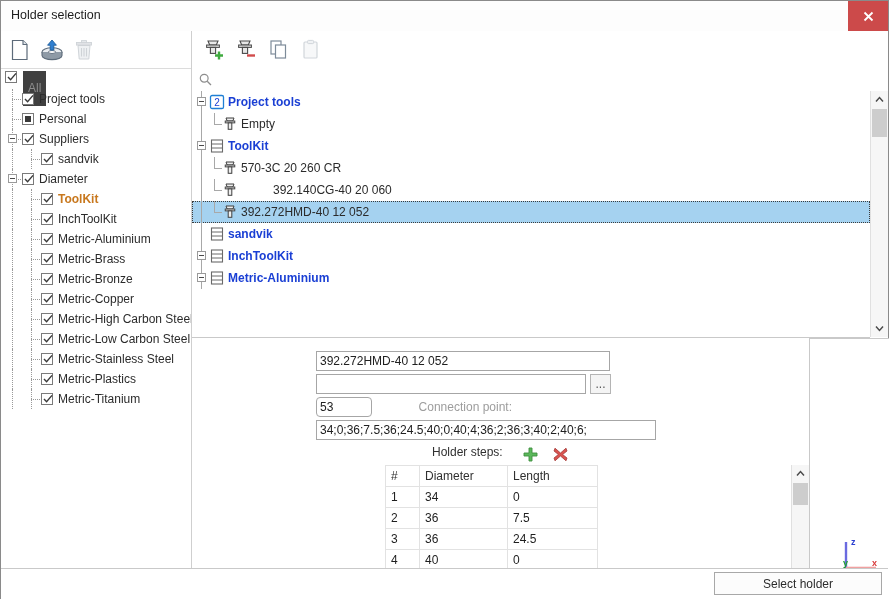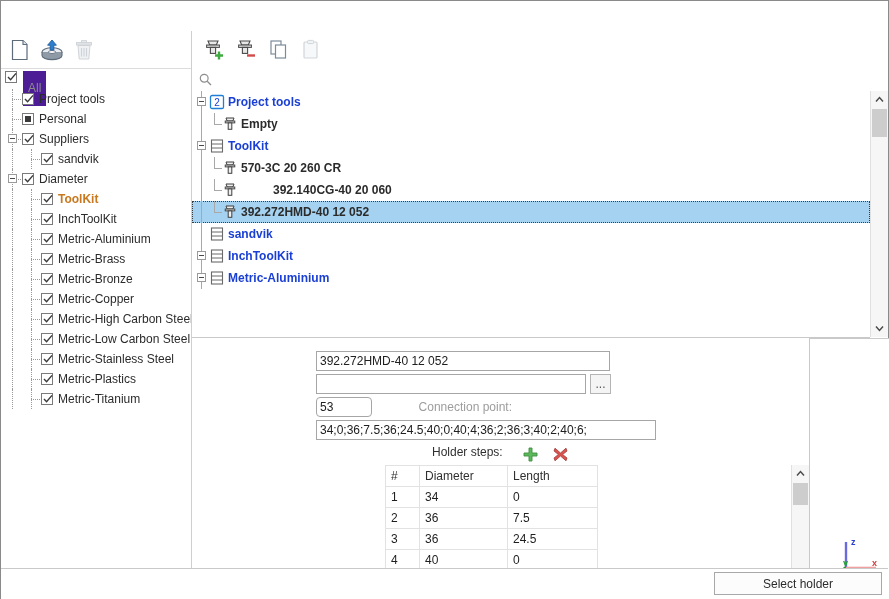--- a/index.html
+++ b/index.html
@@ -19,21 +19,21 @@
   .closebtn svg{display:block;}
 
   
   .leftcol{position:absolute;left:0;top:30px;width:190px;height:568px;background:#fff;border-right:1px solid #cfcfcf;}
   .lefttoolbar{position:absolute;left:0;top:0;width:190px;height:37px;background:#fff;border-bottom:1px solid #dcdcdc;}
   .lefttoolbar .tb{position:absolute;top:4px;width:30px;height:30px;display:flex;align-items:center;justify-content:center;cursor:pointer;}
   .lefttoolbar .tb.disabled{cursor:default;opacity:.55;}
 
   .filterhead{position:absolute;left:0;top:37px;width:190px;height:20px;}
   .filterhead .cbwrap{position:absolute;left:4px;top:3px;}
-  .filterhead .alllbl{position:absolute;left:22px;top:3px;background:#4c1d95;color:#8c8c8c;padding:10px 5px;line-height:15px;font-size:12px;text-align:center;}
+  .filterhead .alllbl{position:absolute;left:22px;top:3px;background:#404040;color:#8c8c8c;padding:10px 5px;line-height:15px;font-size:12px;text-align:center;}
 
   .treeL{position:absolute;left:0;top:58px;width:190px;height:508px;overflow:hidden;}
   .trow{position:relative;height:20px;line-height:20px;white-space:nowrap;}
   .trow .lbl{position:absolute;font-size:12px;color:#2b2b2b;}
   .trow .lbl.orange{color:#c8781e;font-weight:bold;}
 
   
   .cb{width:12px;height:12px;box-sizing:border-box;border:1px solid #7a7a7a;background:#fff;position:absolute;}
   .cb .tick{position:absolute;left:1px;top:0px;}
   .cb .sq{position:absolute;left:2px;top:2px;width:6px;height:6px;background:#3a3a3a;}
@@ -51,21 +51,21 @@
   .rtoolbar .tb.disabled{opacity:.45;cursor:default;}
 
   .searchbar{position:absolute;left:0;top:37px;width:696px;height:23px;border-bottom:1px solid #e3e3e3;background:#fff;}
   .searchbar .sicon{position:absolute;left:7px;top:5px;}
   .searchbar input{position:absolute;left:26px;top:3px;width:300px;height:17px;border:none;outline:none;background:transparent;
      font-family:"Liberation Sans",sans-serif;font-size:12px;color:#6e6e6e;}
 
   .treeR{position:absolute;left:0;top:60px;width:678px;height:246px;background:#fff;overflow:hidden;border-bottom:1px solid #c9c9c9;}
   .rrow{position:relative;height:22px;line-height:22px;white-space:nowrap;}
   .rrow.sel{background:#a5d2f0;outline:1px dotted #3c3c3c;outline-offset:-1px;}
-  .rrow .rlbl{position:absolute;font-size:12px;color:#2b2b2b;font-weight:bold;}
+  .rrow .rlbl{position:absolute;font-size:12px;color:#2b2b2b;}
   .rrow .rlbl.blue{color:#1a3fd4;font-weight:bold;}
 
   
   .vsb{position:absolute;width:17px;background:#f6f6f6;border-left:1px solid #e0e0e0;}
   .vsb .arr{position:absolute;left:0;width:17px;height:17px;display:flex;align-items:center;justify-content:center;cursor:pointer;}
   .vsb .thumb{position:absolute;left:1px;width:15px;background:#cdcdcd;cursor:pointer;}
 
   
   .form{position:absolute;left:0;top:307px;width:617px;height:260px;background:#fff;border-right:1px solid #c9c9c9;}
   .frow{position:absolute;height:20px;}
@@ -96,20 +96,28 @@
   
   .bottombar{position:absolute;left:0;top:567px;width:887px;height:30px;background:#fff;border-top:1px solid #c9c9c9;}
   .selbtn{position:absolute;left:713px;top:3px;width:168px;height:23px;box-sizing:border-box;border:1px solid #a8a8a8;background:#fcfcfc;
      font-family:"Liberation Sans",sans-serif;font-size:12px;color:#2b2b2b;cursor:pointer;}
 </style>
 </head>
 <body>
 
 <div class="app">
 
+  <div class="titlebar">
+    <div class="ttl">Holder selection</div>
+    <div class="closebtn">
+      <svg width="11" height="11" viewBox="0 0 11 11">
+        <path d="M1.5 1.5 L9.5 9.5 M9.5 1.5 L1.5 9.5" stroke="#ffffff" stroke-width="1.8" fill="none"></path>
+      </svg>
+    </div>
+  </div>
 
   <div class="leftcol">
 
     <div class="lefttoolbar">
       <div class="tb" style="left:4px;">
         <svg width="20" height="22" viewBox="0 0 20 22">
           <path d="M2.5 1.5 H13 L17 5.5 V20.5 H2.5 Z" fill="#ffffff" stroke="#5d6b7a" stroke-width="1.2"></path>
           <path d="M13 1.5 V5.5 H17" fill="#dfe5ea" stroke="#5d6b7a" stroke-width="1.1"></path>
         </svg>
       </div>

